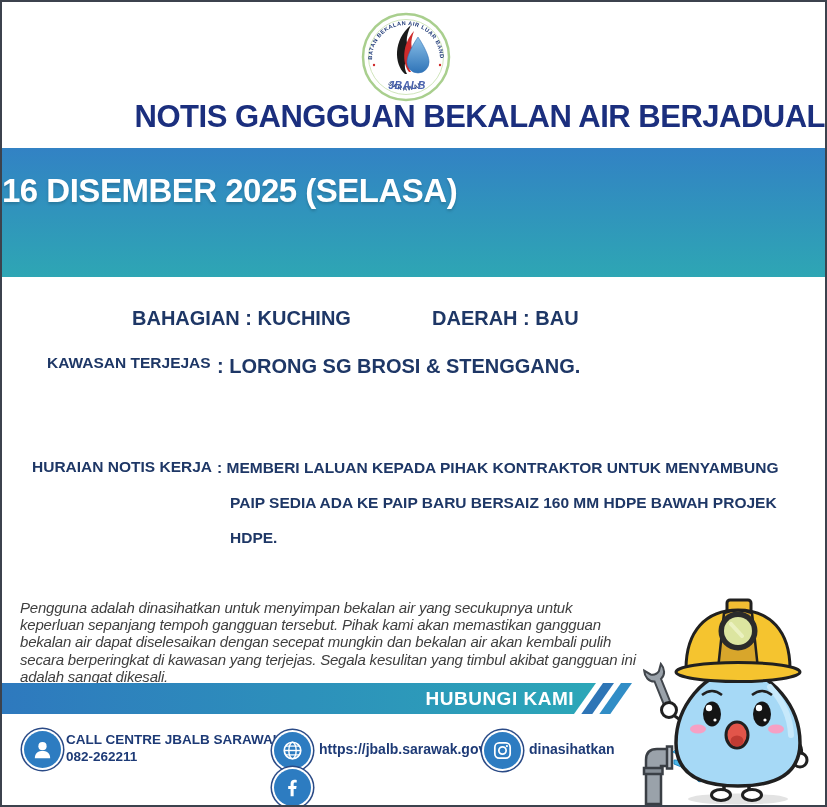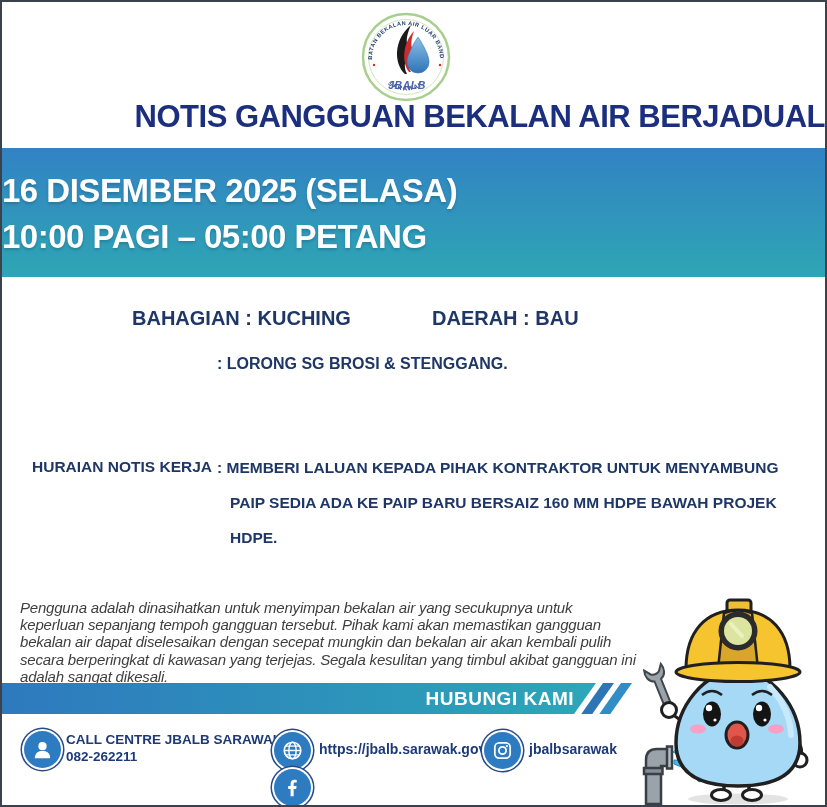--- a/index.html
+++ b/index.html
@@ -19,21 +19,21 @@
     position:absolute;left:0;top:146px;width:100%;height:129px;box-sizing:border-box;
     background:linear-gradient(180deg,#3282c4 0%,#2ea6b4 100%);
     color:#ffffff;text-align:left;font-weight:bold;font-size:33px;line-height:46px;
     padding-top:20px;text-shadow:0 2px 3px rgba(0,0,0,.18);letter-spacing:-0.5px;
   }
   
   .navy{color:#1e3766;font-weight:bold;position:absolute;white-space:nowrap;}
   .bahagian{left:130px;top:305px;font-size:20px;}
   .daerah{left:430px;top:305px;font-size:20px;}
   .kawasan-label{left:45px;top:352px;font-size:15.5px;}
-  .kawasan-value{left:215px;top:353px;font-size:16px;text-align:right;}
+  .kawasan-value{left:215px;top:353px;font-size:20px;text-align:right;}
   .huraian-label{left:30px;top:456px;font-size:15.5px;}
   .huraian-value{left:215px;top:456px;font-size:15.5px;}
   .huraian-value div{line-height:19px;margin-bottom:16px;}
   .huraian-value div.indent{padding-left:13px;}
   
   .advisory{
     position:absolute;left:18px;top:597px;width:620px;margin:0;
     font-style:italic;font-size:15px;line-height:17.2px;color:#3e3e3e;letter-spacing:-0.2px;
   }
   
@@ -95,26 +95,26 @@
       <path d="M52,58 C48,51 48,38 56,27 C54,34 55,39 57,42 C53,48 52,53 54,58 Z" fill="#f2c12e"></path>
     </g>
     <path d="M57,25 C57,25 46,41 46,50 A11,11 0 0 0 68,50 C68,41 57,25 57,25 Z" fill="url(#dropGrad)" stroke="#2f6fb5" stroke-width="0.6"></path>
     <text x="46" y="77" text-anchor="middle" font-size="10.5" font-weight="bold" font-style="italic" fill="#4a63ae" letter-spacing="0.5">JBALB</text>
   </svg>
 
   <div class="title">NOTIS GANGGUAN BEKALAN AIR BERJADUAL</div>
 
   <div class="banner">
     <div>16 DISEMBER 2025 (SELASA)</div>
-    <div>10:00 PAGI – 05:00 PETANG</div>
   </div>
 
   <span class="navy bahagian">BAHAGIAN : KUCHING</span>
   <span class="navy daerah">DAERAH : BAU</span>
 
+  <span class="navy kawasan-label">KAWASAN TERJEJAS</span>
   <span class="navy kawasan-value">: LORONG SG BROSI &amp; STENGGANG.</span>
 
   <span class="navy huraian-label">HURAIAN NOTIS KERJA</span>
   <div class="navy huraian-value">
     <div>: MEMBERI LALUAN KEPADA PIHAK KONTRAKTOR UNTUK MENYAMBUNG</div>
     <div class="indent">PAIP SEDIA ADA KE PAIP BARU BERSAIZ 160 MM HDPE BAWAH PROJEK</div>
     <div class="indent">HDPE.</div>
   </div>
 
   <p class="advisory">Pengguna adalah dinasihatkan untuk menyimpan bekalan air yang secukupnya untuk keperluan sepanjang tempoh gangguan tersebut. Pihak kami akan memastikan gangguan bekalan air dapat diselesaikan dengan secepat mungkin dan bekalan air akan kembali pulih secara berperingkat di kawasan yang terjejas. Segala kesulitan yang timbul akibat gangguan ini adalah sangat dikesali.</p>
@@ -154,21 +154,21 @@
   </div>
   <div class="ctext fb-text">JBALB Sarawak</div>
 
   <div class="cicon ig-icon">
     <svg width="23" height="23" viewBox="0 0 24 24" fill="none" stroke="#ffffff">
       <rect x="4" y="4" width="16" height="16" rx="4.5" stroke-width="1.8"></rect>
       <circle cx="12" cy="12" r="3.8" stroke-width="1.8"></circle>
       <circle cx="16.6" cy="7.4" r="1.2" fill="#ffffff" stroke="none"></circle>
     </svg>
   </div>
-  <div class="ctext ig-text">jbalbsarawak</div>
+  <div class="ctext ig-text">dinasihatkan</div>
 
   <svg class="mascot" viewBox="0 0 185 212">
     <ellipse cx="96" cy="204" rx="50" ry="5.5" fill="#e3e3e3"></ellipse>
 
     <g stroke="#3a3f45" stroke-width="2.5">
       <path d="M4,209 L4,165 Q4,154 15,154 L27,154 L27,171 L19,171 L19,209 Z" fill="#9aa2aa"></path>
       <rect x="25" y="151.5" width="5" height="22" fill="#b6bdc4"></rect>
       <rect x="2" y="173" width="18.5" height="6" fill="#858d95"></rect>
     </g>
 

